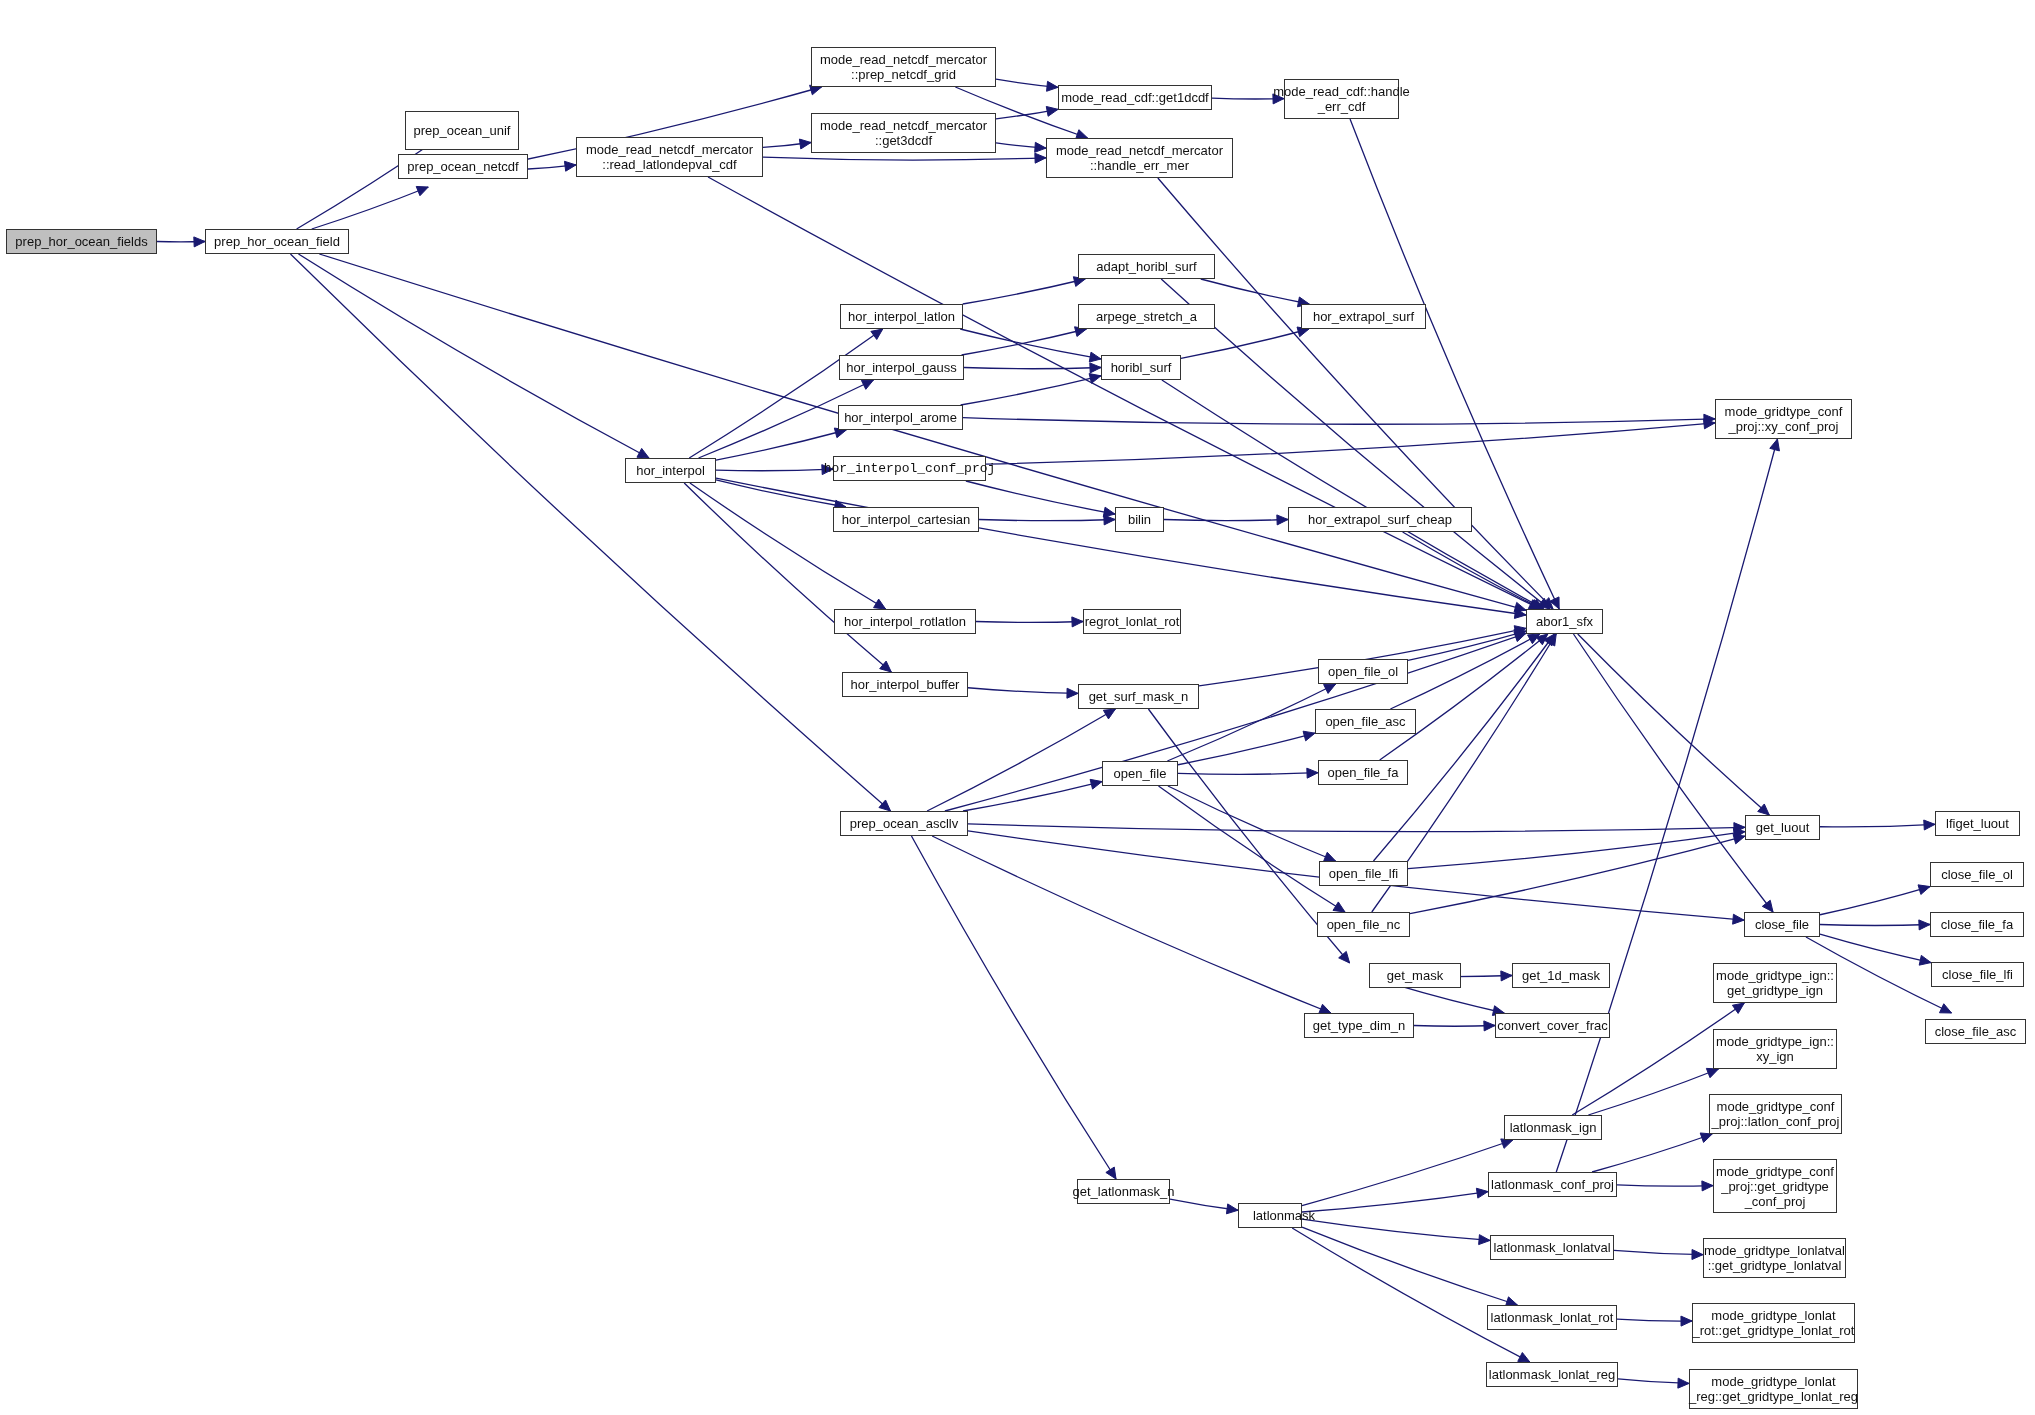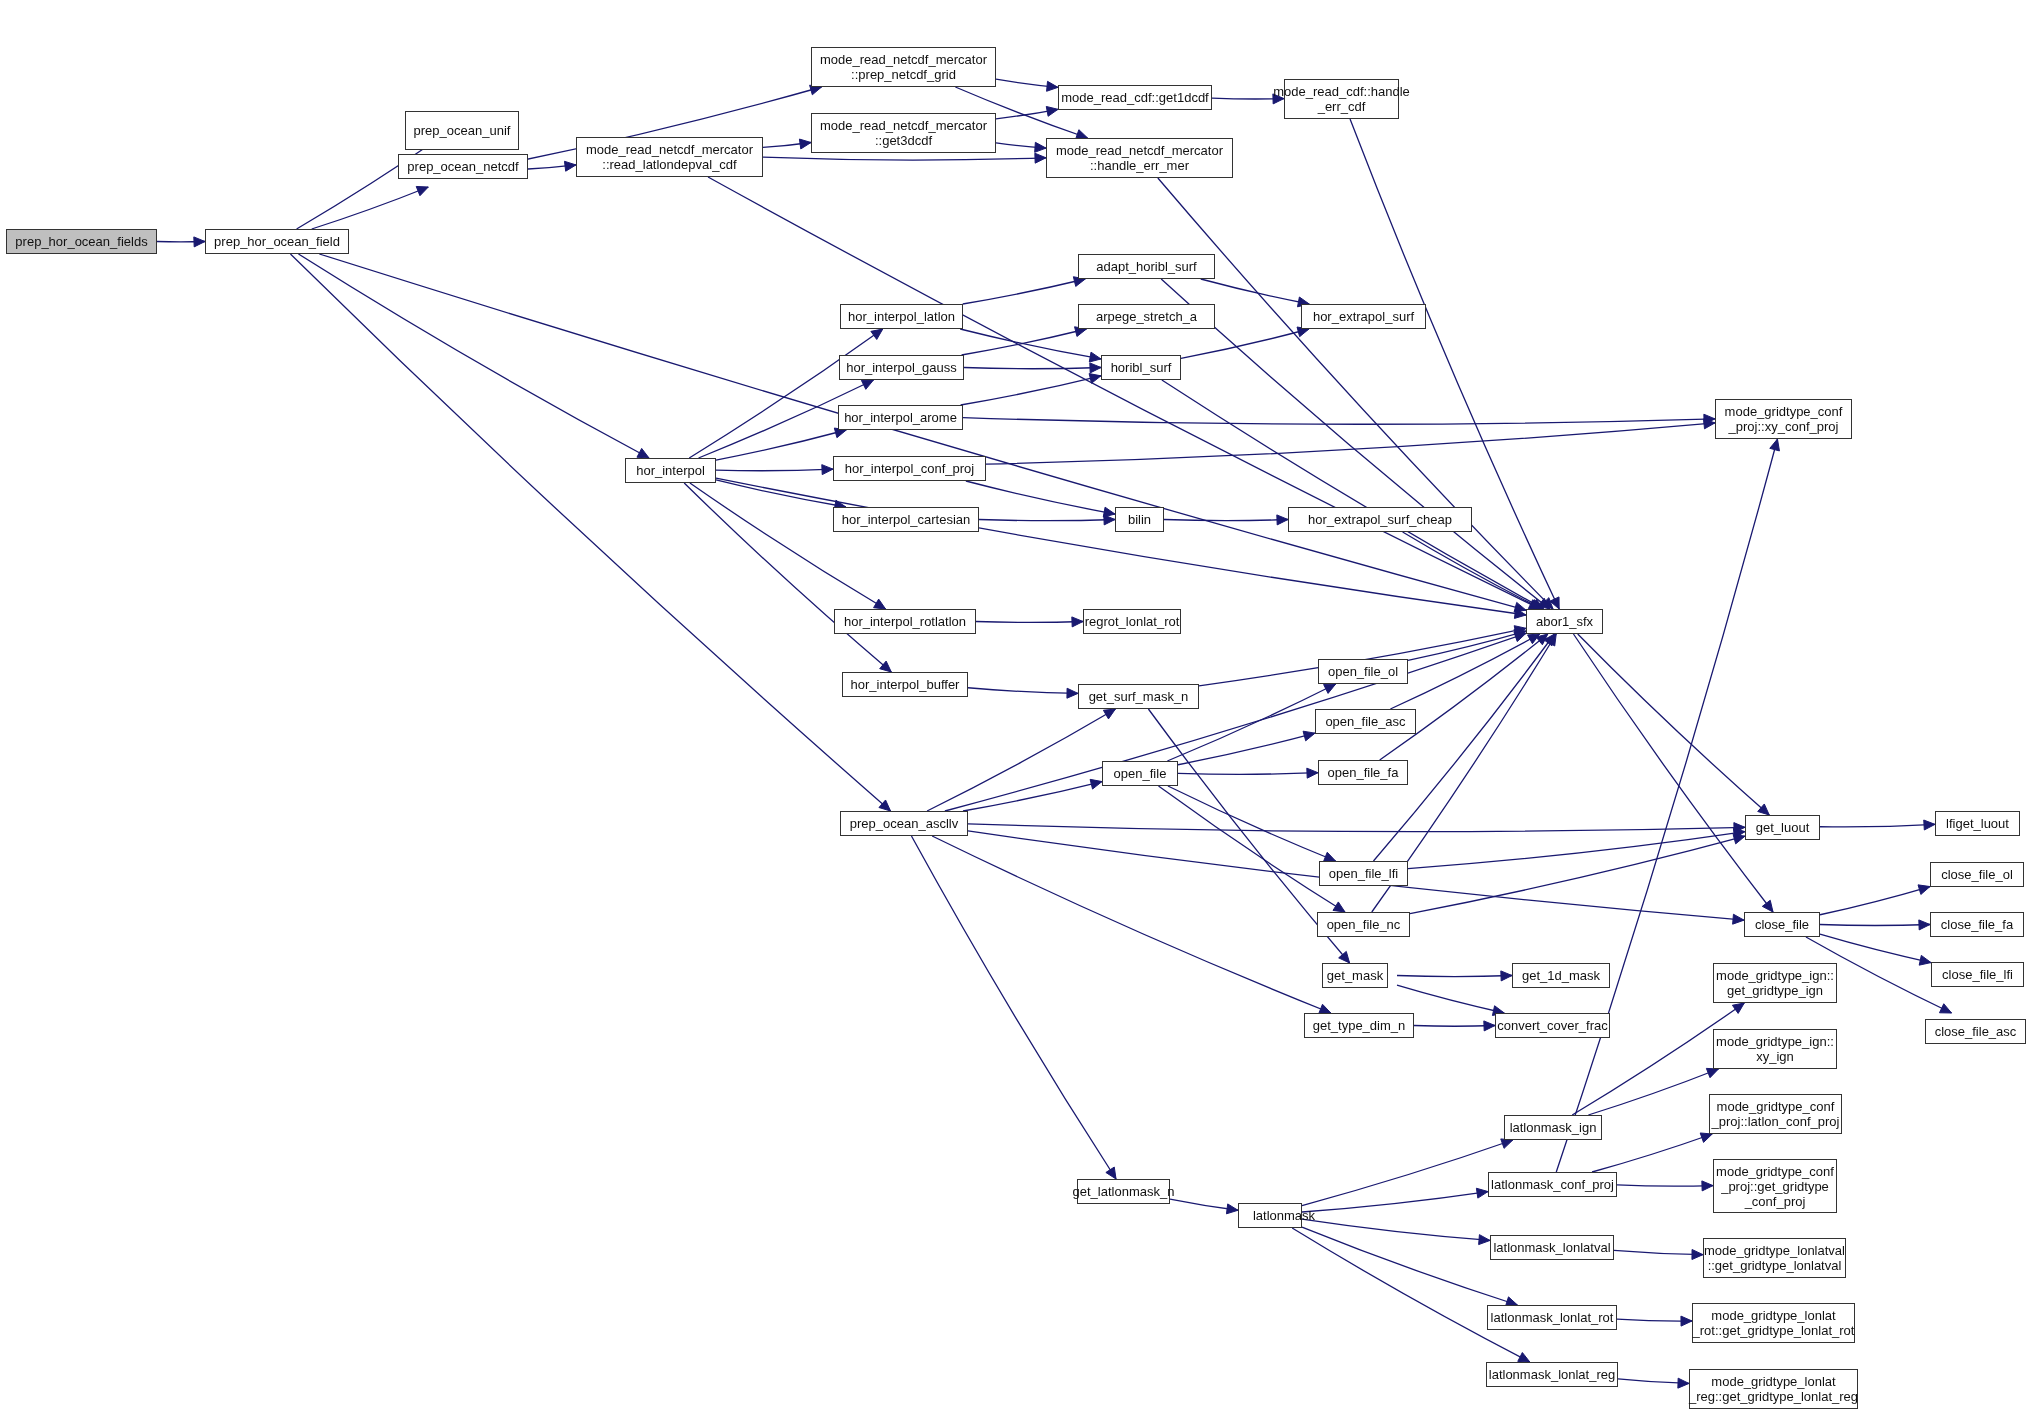--- a/index.html
+++ b/index.html
@@ -209,21 +209,21 @@
 ::get3dcdf</div>
       <div class="node" style="left: 1058px; top: 85px; width: 154px; height: 25px;">mode_read_cdf::get1dcdf</div>
       <div class="node" style="left: 1284px; top: 79px; width: 115px; height: 40px;">mode_read_cdf::handle
 _err_cdf</div>
       <div class="node" style="left: 1046px; top: 138px; width: 187px; height: 40px;">mode_read_netcdf_mercator
 ::handle_err_mer</div>
       <div class="node" style="left: 625px; top: 458px; width: 91px; height: 25px;">hor_interpol</div>
       <div class="node" style="left: 840px; top: 304px; width: 123px; height: 25px;">hor_interpol_latlon</div>
       <div class="node" style="left: 839px; top: 355px; width: 125px; height: 25px;">hor_interpol_gauss</div>
       <div class="node" style="left: 838px; top: 405px; width: 125px; height: 25px;">hor_interpol_arome</div>
-      <div class="node" style="left: 833px; top: 456px; width: 153px; height: 25px;">hor_interpol_conf_proj</div>
+      <div class="node" style="left: 833px; top: 456px; width: 153px; height: 25px; font-family: Liberation Mono, monospace;">hor_interpol_conf_proj</div>
       <div class="node" style="left: 833px; top: 507px; width: 146px; height: 25px;">hor_interpol_cartesian</div>
       <div class="node" style="left: 834px; top: 609px; width: 142px; height: 25px;">hor_interpol_rotlatlon</div>
       <div class="node" style="left: 842px; top: 672px; width: 126px; height: 25px;">hor_interpol_buffer</div>
       <div class="node" style="left: 1078px; top: 254px; width: 137px; height: 25px;">adapt_horibl_surf</div>
       <div class="node" style="left: 1078px; top: 304px; width: 137px; height: 25px;">arpege_stretch_a</div>
       <div class="node" style="left: 1101px; top: 355px; width: 80px; height: 25px;">horibl_surf</div>
       <div class="node" style="left: 1301px; top: 304px; width: 125px; height: 25px;">hor_extrapol_surf</div>
       <div class="node" style="left: 1115px; top: 507px; width: 49px; height: 25px;">bilin</div>
       <div class="node" style="left: 1288px; top: 507px; width: 184px; height: 25px;">hor_extrapol_surf_cheap</div>
       <div class="node" style="left: 1083px; top: 609px; width: 98px; height: 25px;">regrot_lonlat_rot</div>
@@ -238,21 +238,21 @@
       <div class="node" style="left: 1318px; top: 760px; width: 90px; height: 25px;">open_file_fa</div>
       <div class="node" style="left: 1319px; top: 861px; width: 89px; height: 25px;">open_file_lfi</div>
       <div class="node" style="left: 1317px; top: 912px; width: 93px; height: 25px;">open_file_nc</div>
       <div class="node" style="left: 1745px; top: 815px; width: 75px; height: 25px;">get_luout</div>
       <div class="node" style="left: 1935px; top: 811px; width: 85px; height: 25px;">lfiget_luout</div>
       <div class="node" style="left: 1744px; top: 912px; width: 76px; height: 25px;">close_file</div>
       <div class="node" style="left: 1930px; top: 862px; width: 94px; height: 25px;">close_file_ol</div>
       <div class="node" style="left: 1930px; top: 912px; width: 94px; height: 25px;">close_file_fa</div>
       <div class="node" style="left: 1931px; top: 962px; width: 93px; height: 25px;">close_file_lfi</div>
       <div class="node" style="left: 1925px; top: 1013px; width: 101px; height: 25px; margin-top: 6px;">close_file_asc</div>
-      <div class="node" style="left: 1322px; top: 963px; width: 66px; height: 25px;">get_mask</div>
+      <div class="node" style="left: 1369px; top: 963px; width: 92px; height: 25px;">get_mask</div>
       <div class="node" style="left: 1512px; top: 963px; width: 98px; height: 25px;">get_1d_mask</div>
       <div class="node" style="left: 1304px; top: 1013px; width: 110px; height: 25px;">get_type_dim_n</div>
       <div class="node" style="left: 1495px; top: 1013px; width: 115px; height: 25px;">convert_cover_frac</div>
       <div class="node" style="left: 1713px; top: 963px; width: 124px; height: 40px;">mode_gridtype_ign::
 get_gridtype_ign</div>
       <div class="node" style="left: 1713px; top: 1029px; width: 124px; height: 40px;">mode_gridtype_ign::
 xy_ign</div>
       <div class="node" style="left: 1709px; top: 1094px; width: 133px; height: 40px;">mode_gridtype_conf
 _proj::latlon_conf_proj</div>
       <div class="node" style="left: 1713px; top: 1159px; width: 124px; height: 54px;">mode_gridtype_conf

